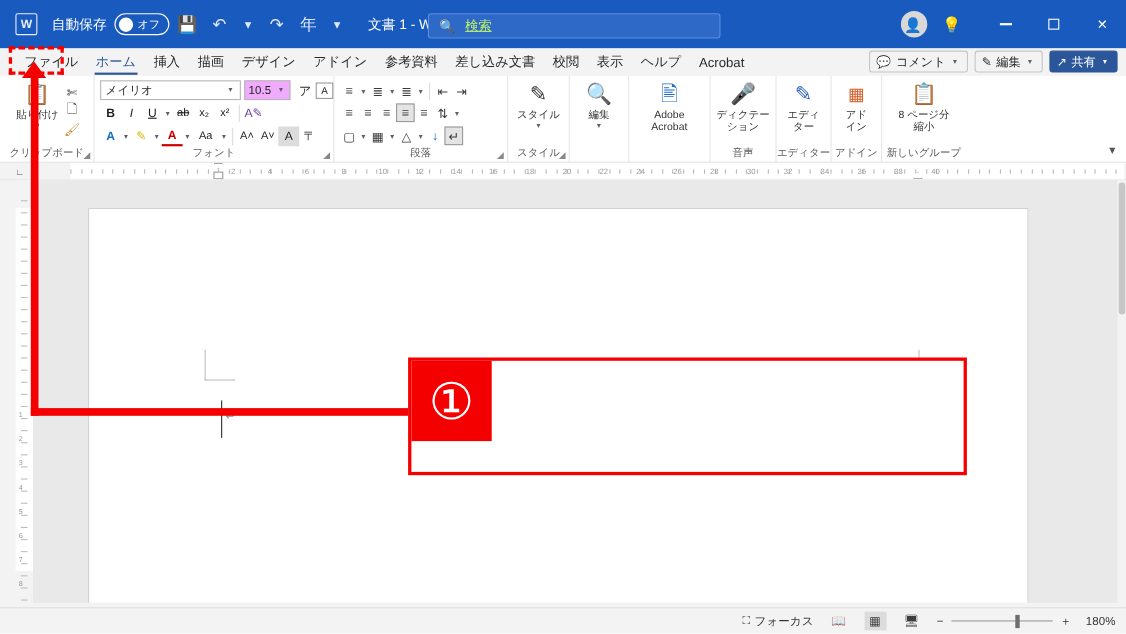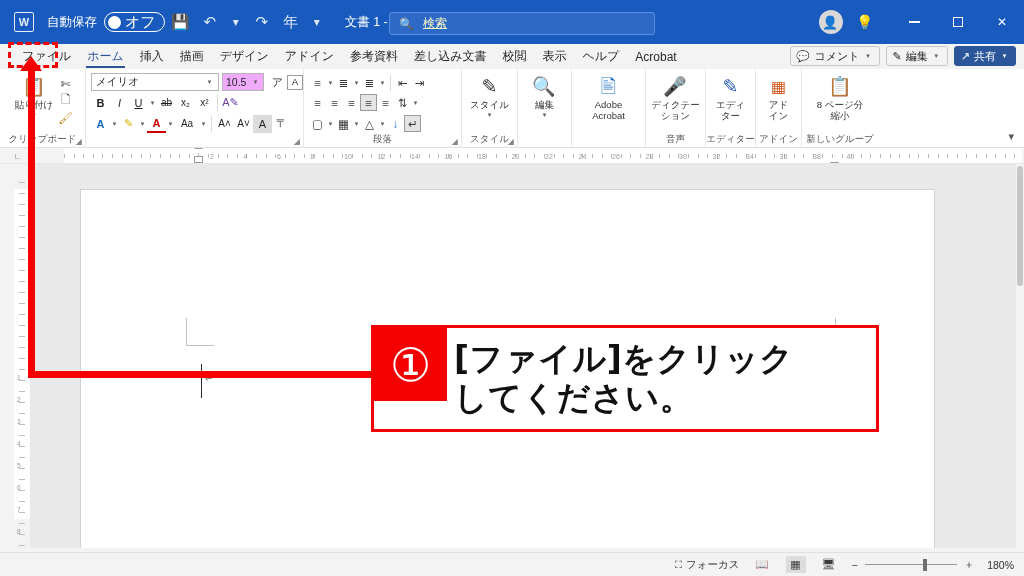--- a/index.html
+++ b/index.html
@@ -27,36 +27,36 @@
     display: flex; align-items: center; justify-content: center;
     font-size: 11px; color: #e8eefb; font-weight: bold; margin-right: 13px;
   }
   .autosave-label { color: #ffffff; font-size: 12.5px; margin-right: 7px; white-space: nowrap; }
   .autosave-toggle {
     display: flex; align-items: center; gap: 4px;
     border: 1.4px solid #ffffff; border-radius: 11px;
     height: 20px; padding: 0 8px 0 3px;
   }
   .autosave-knob { width: 13px; height: 13px; border-radius: 50%; background: #ffffff; }
-  .autosave-state { color: #ffffff; font-size: 15px; }
+  .autosave-state { color: #ffffff; font-size: 10px; }
   .tb-icon {
     color: #dfe8f7; font-size: 15px; width: 26px; height: 28px;
     display: flex; align-items: center; justify-content: center;
     margin-left: 3px; cursor: default;
   }
   .tb-icon.small { font-size: 12px; width: 20px; }
   .doc-title { color: #ffffff; font-size: 12.5px; margin-left: 18px; white-space: nowrap; }
 
   .searchbox {
     position: absolute; left: 389px; top: 12px; width: 266px; height: 23px;
     background: #2f69c8; border: 1px solid #5b8ede; border-radius: 3px;
     display: flex; align-items: center; padding-left: 9px; gap: 9px;
   }
   .searchbox .sicon { color: #d6e3f7; font-size: 12px; }
-  .searchbox .splace { color: #fef9c3; font-size: 12px; text-decoration: underline; }
+  .searchbox .splace { color: #bef264; font-size: 12px; text-decoration: underline; }
 
   .tb-right { position: absolute; right: 0; top: 0; height: 44px; display: flex; align-items: center; }
   .avatar {
     width: 24px; height: 24px; border-radius: 50%; background: #d8d8d8;
     display: flex; align-items: center; justify-content: center;
     color: #4b4b4b; font-size: 13px; margin-right: 14px;
   }
   .bulb { color: #e3ecfa; font-size: 14px; margin-right: 18px; }
   .winbtn {
     width: 44px; height: 30px; display: flex; align-items: center; justify-content: center;
@@ -357,20 +357,21 @@
         <span class="fmtbtn" style="color:#cc0000;font-weight:bold;border-bottom:2px solid #cc0000">A</span>
         <span class="carat">▾</span>
         <span class="fmtbtn" style="width:24px;font-size:10px">Aa</span>
         <span class="carat">▾</span>
         <span class="sep"></span>
         <span class="fmtbtn" style="font-size:10px">A˄</span>
         <span class="fmtbtn" style="font-size:10px">A˅</span>
         <span class="fmtbtn" style="background:#dcdcdc">A</span>
         <span class="fmtbtn">〒</span>
       </div>
+      <span class="gname">フォント</span>
       <span class="launcher">◢</span>
     </div>
 
     <div class="rgroup" style="width:158px;align-items:flex-start">
       <div class="irow" style="padding-top:2px">
         <span class="miniicon">≡</span>
         <span class="carat">▾</span>
         <span class="miniicon">≣</span>
         <span class="carat">▾</span>
         <span class="miniicon">≣</span>
@@ -674,17 +675,15 @@
     </div>
   </div>
 
   <div class="hl-box"></div>
   <div class="arrow-head"></div>
   <div class="arrow-v"></div>
   <div class="arrow-h"></div>
 
   <div class="callout">
     <div class="callout-badge">①</div>
-    <div class="callout-text">[ファイル]をクリック
-してください。</div>
   </div>
 
 </div>
 
 </body></html>

